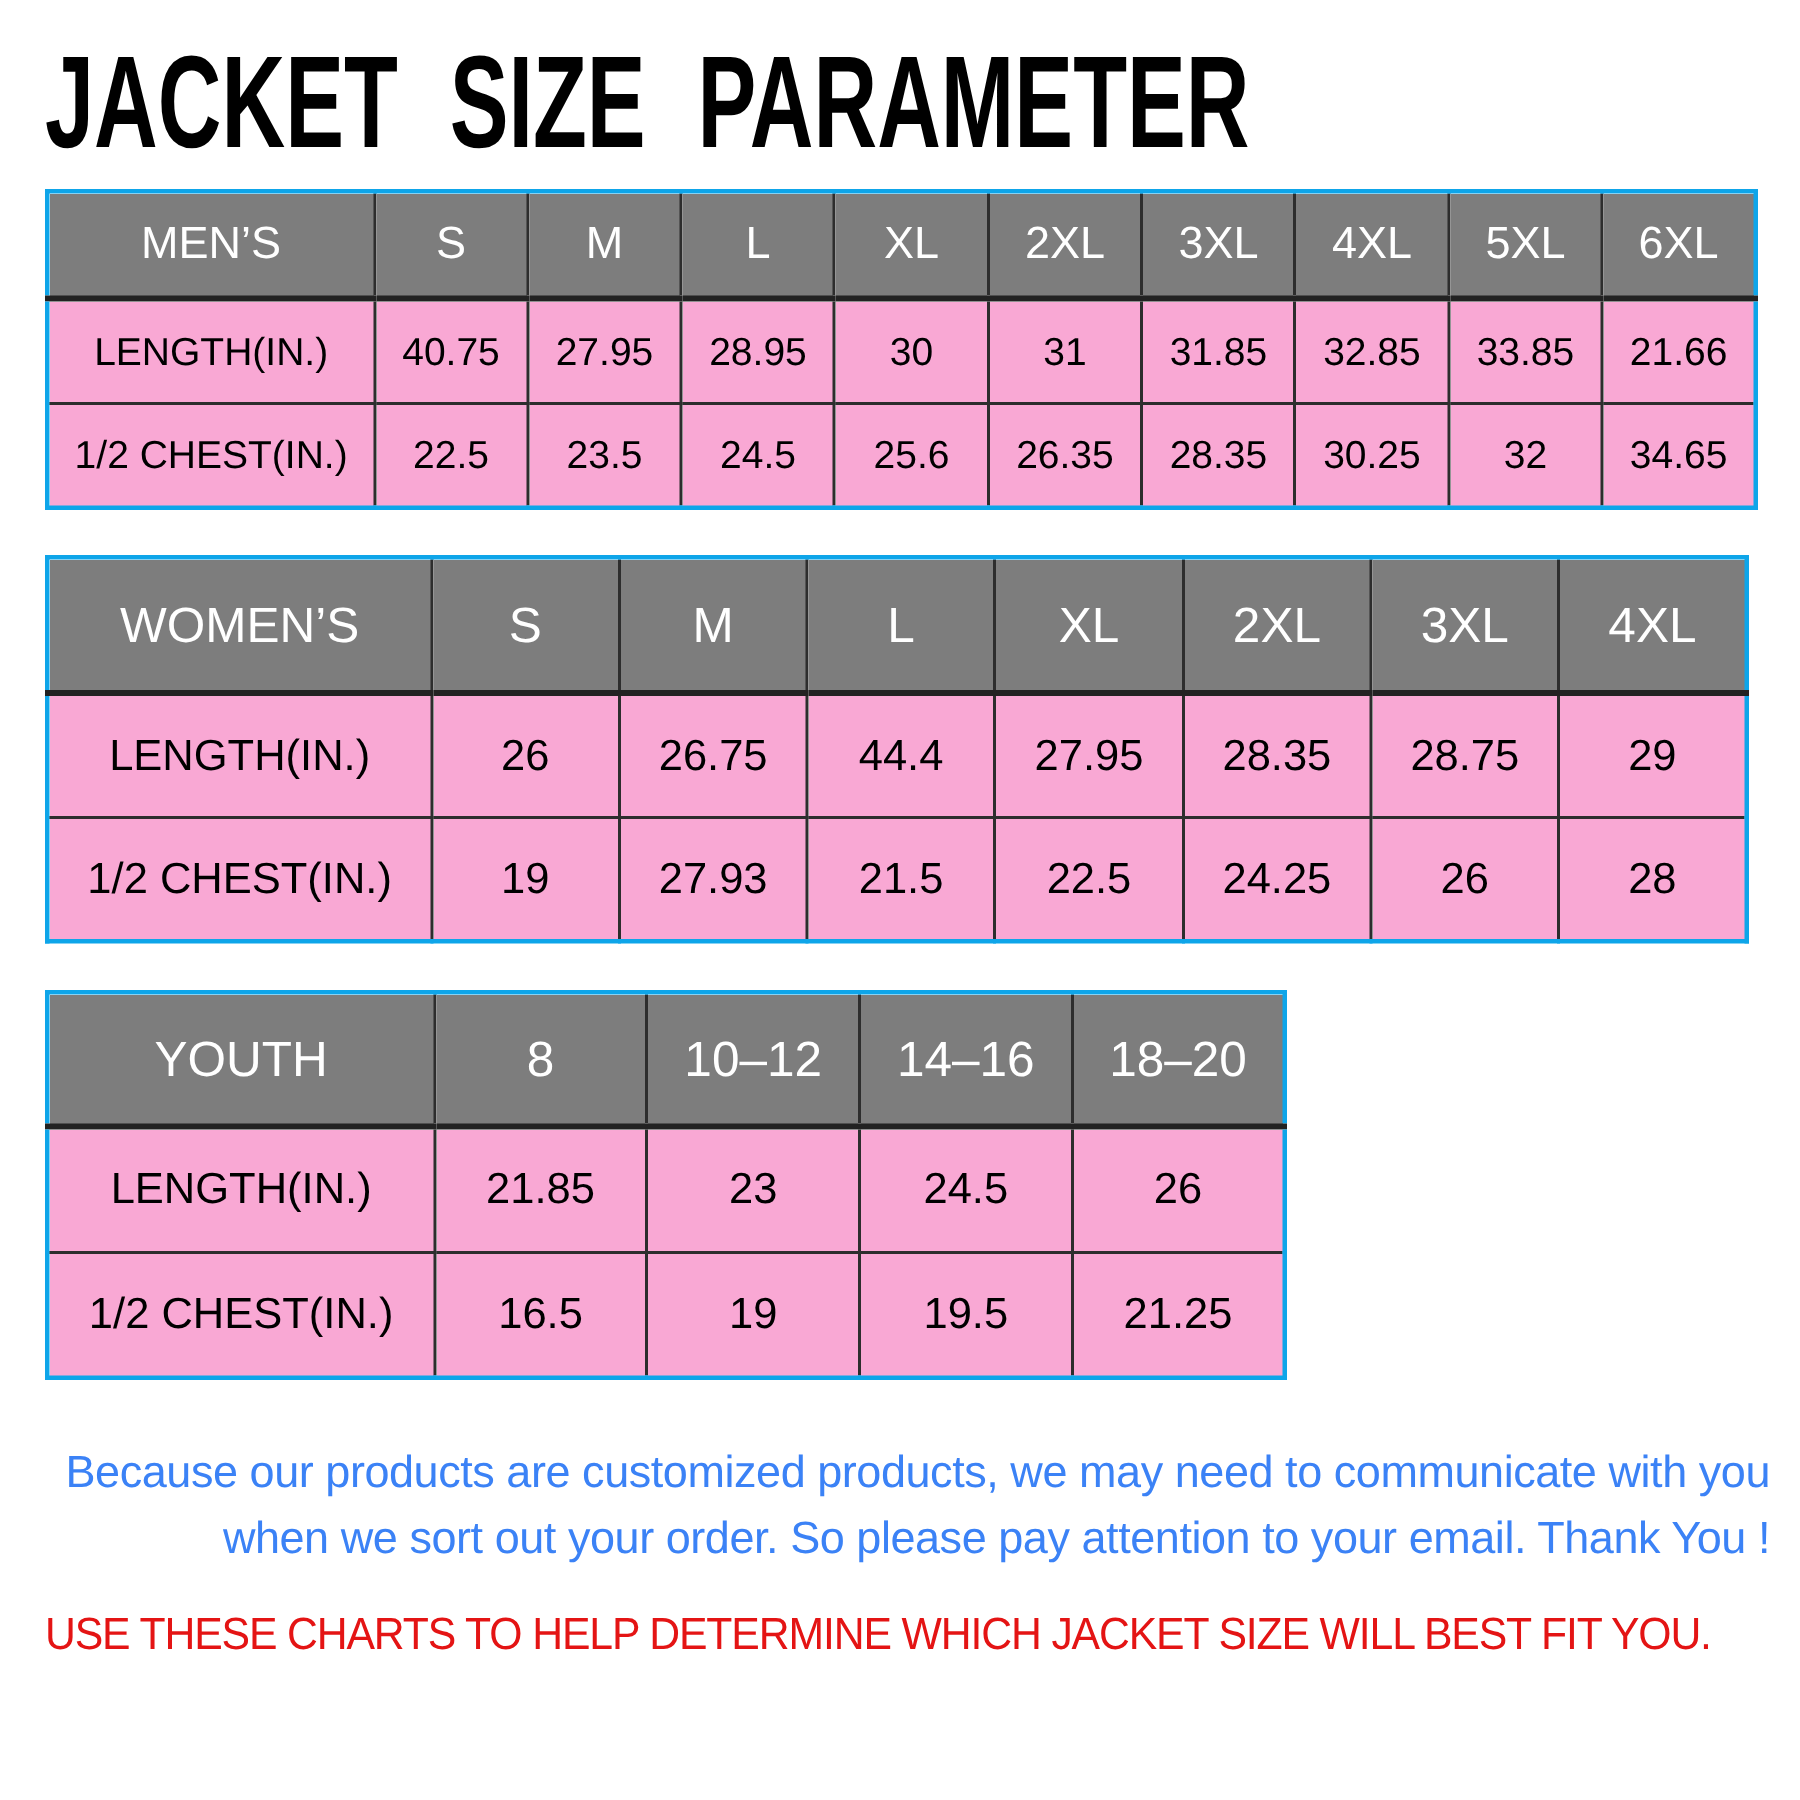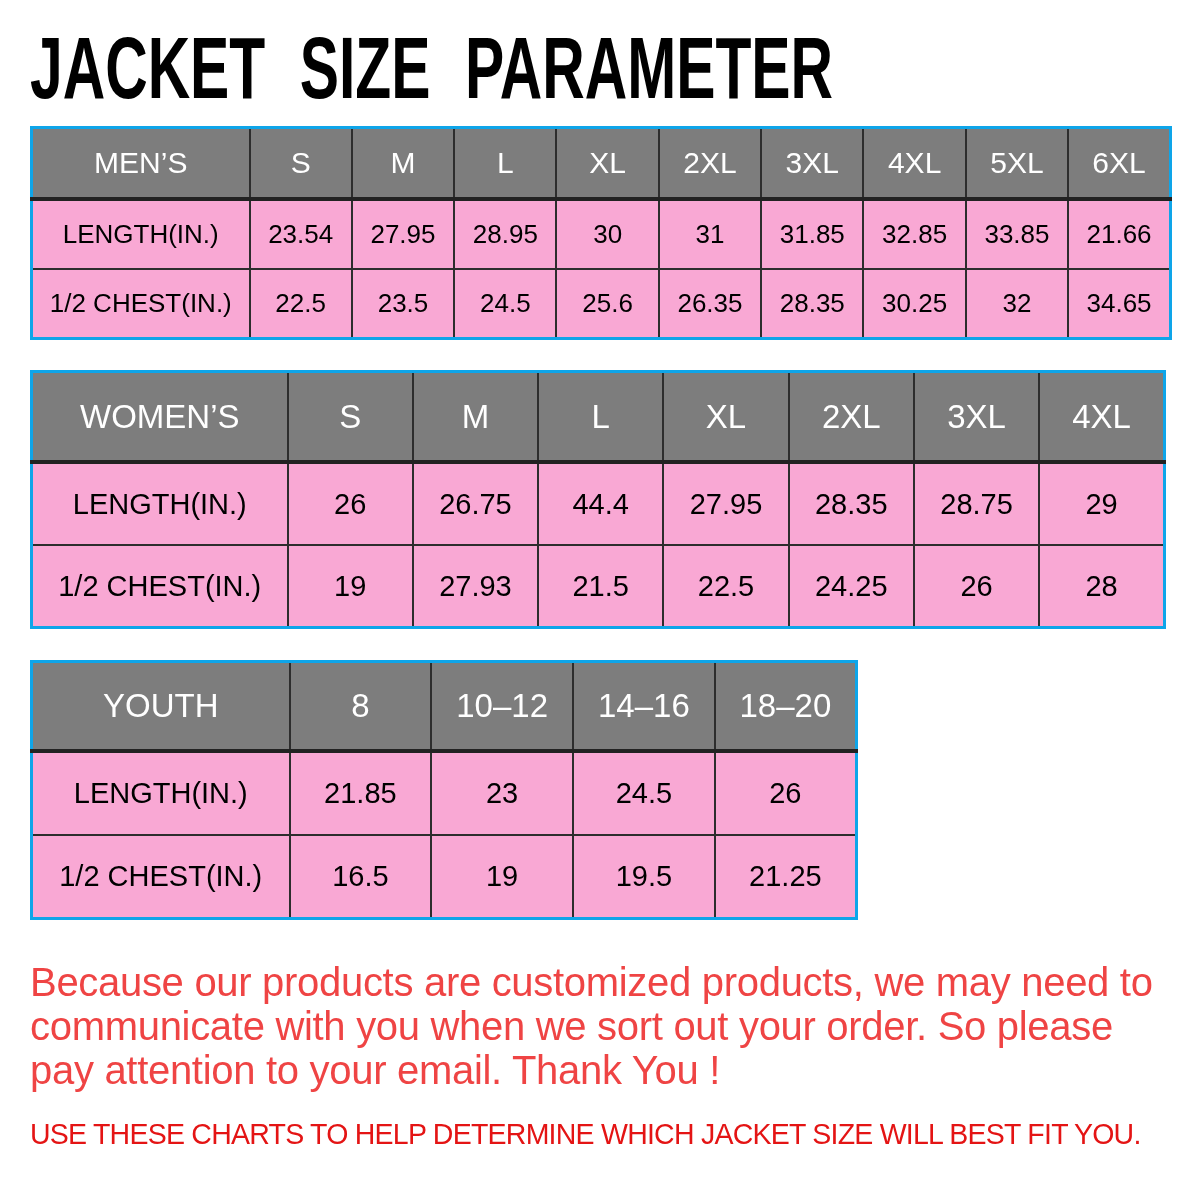--- a/index.html
+++ b/index.html
@@ -68,24 +68,25 @@
   .t-womens tbody td{height:80px;font-size:29px;}
   
   .t-youth{width:828px;margin-top:31px;}
   .t-youth thead th{height:86px;font-size:33px;}
   .t-youth tbody td{height:81px;font-size:29px;}
 
   
   .footer-par{
     margin:40px 0 0 0;
     max-width:1150px;
-    font-size:40px;
+    font-size:30px;
     line-height:44px;
     letter-spacing:-0.3px;
-    color:#ef4444;
+    color:#3b82f6;
+    text-align:right;
   }
   .footer-advice{
     margin:24px 0 0 0;
     font-size:30px;
     line-height:36px;
     letter-spacing:-0.8px;
     white-space:nowrap;
     display:inline-block;
     transform:scaleX(0.95);
     transform-origin:left top;
@@ -124,21 +125,21 @@
             <th>2XL</th>
             <th>3XL</th>
             <th>4XL</th>
             <th>5XL</th>
             <th>6XL</th>
           </tr>
         </thead>
         <tbody>
           <tr>
             <td>LENGTH(IN.)</td>
-            <td>23.54</td>
+            <td>40.75</td>
             <td>27.95</td>
             <td>28.95</td>
             <td>30</td>
             <td>31</td>
             <td>31.85</td>
             <td>32.85</td>
             <td>33.85</td>
             <td>21.66</td>
           </tr>
           <tr>

